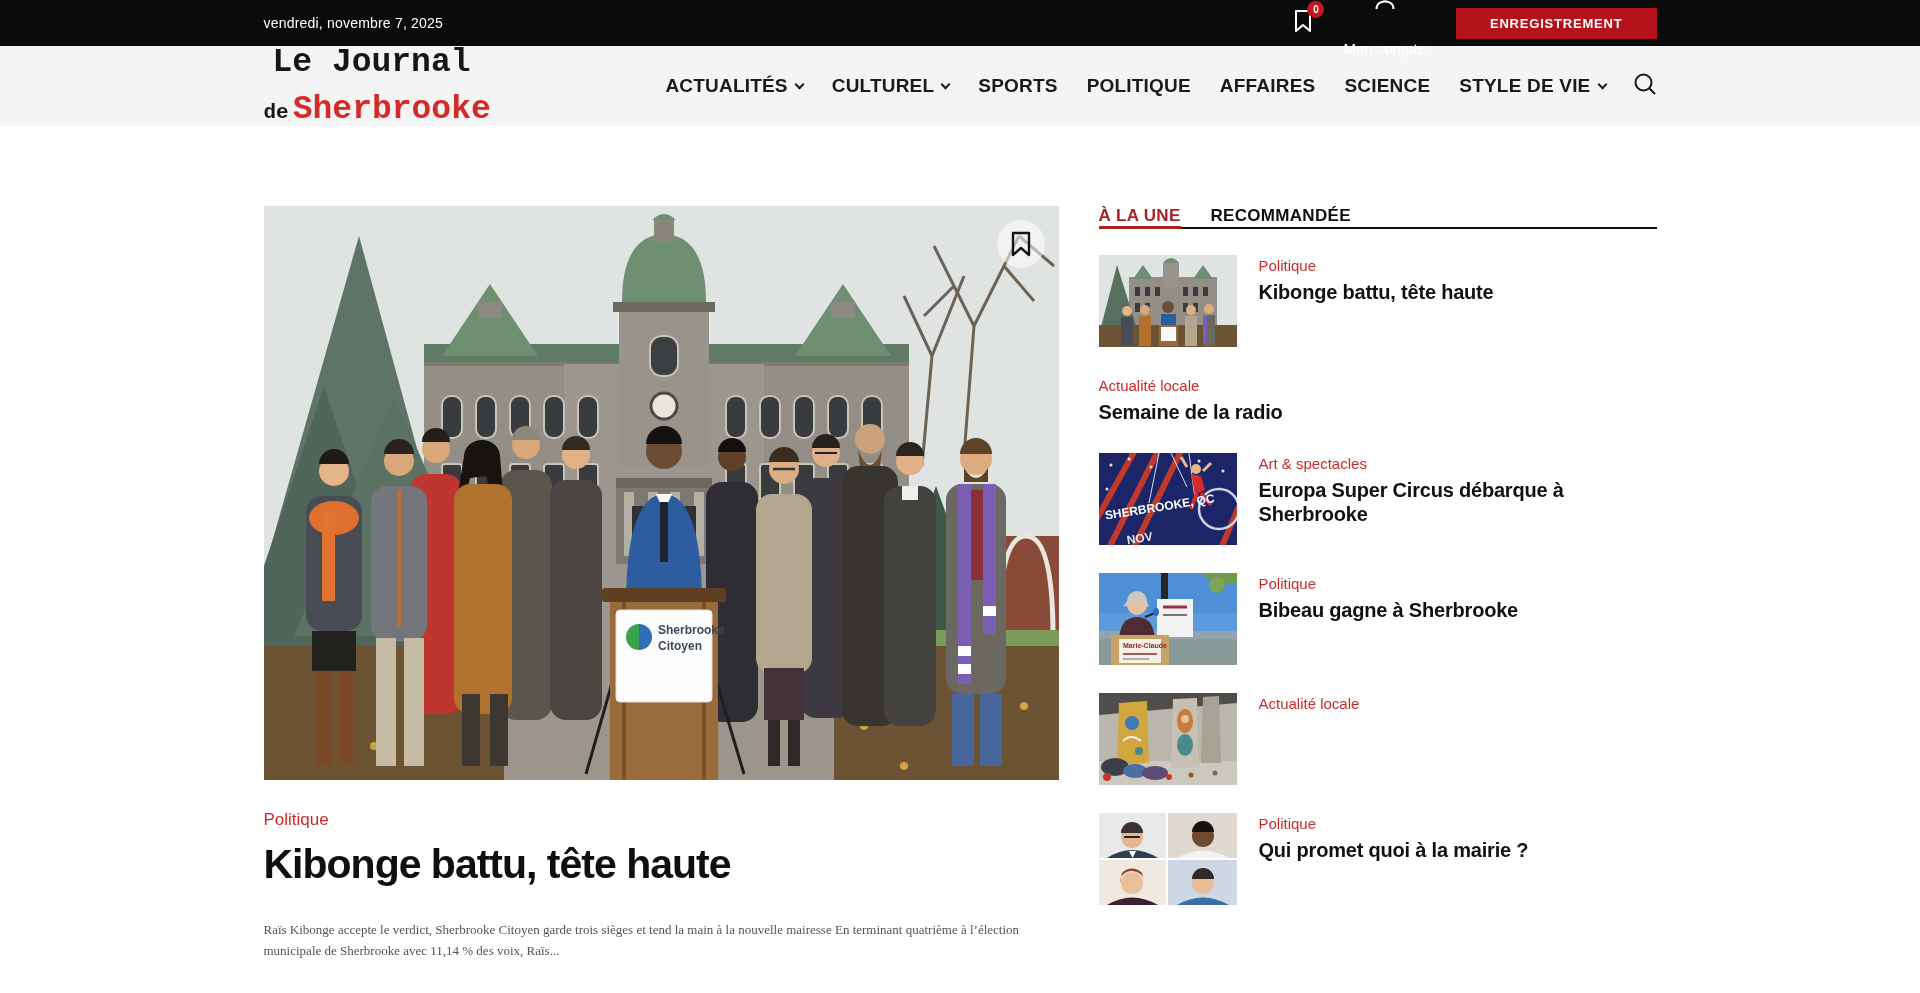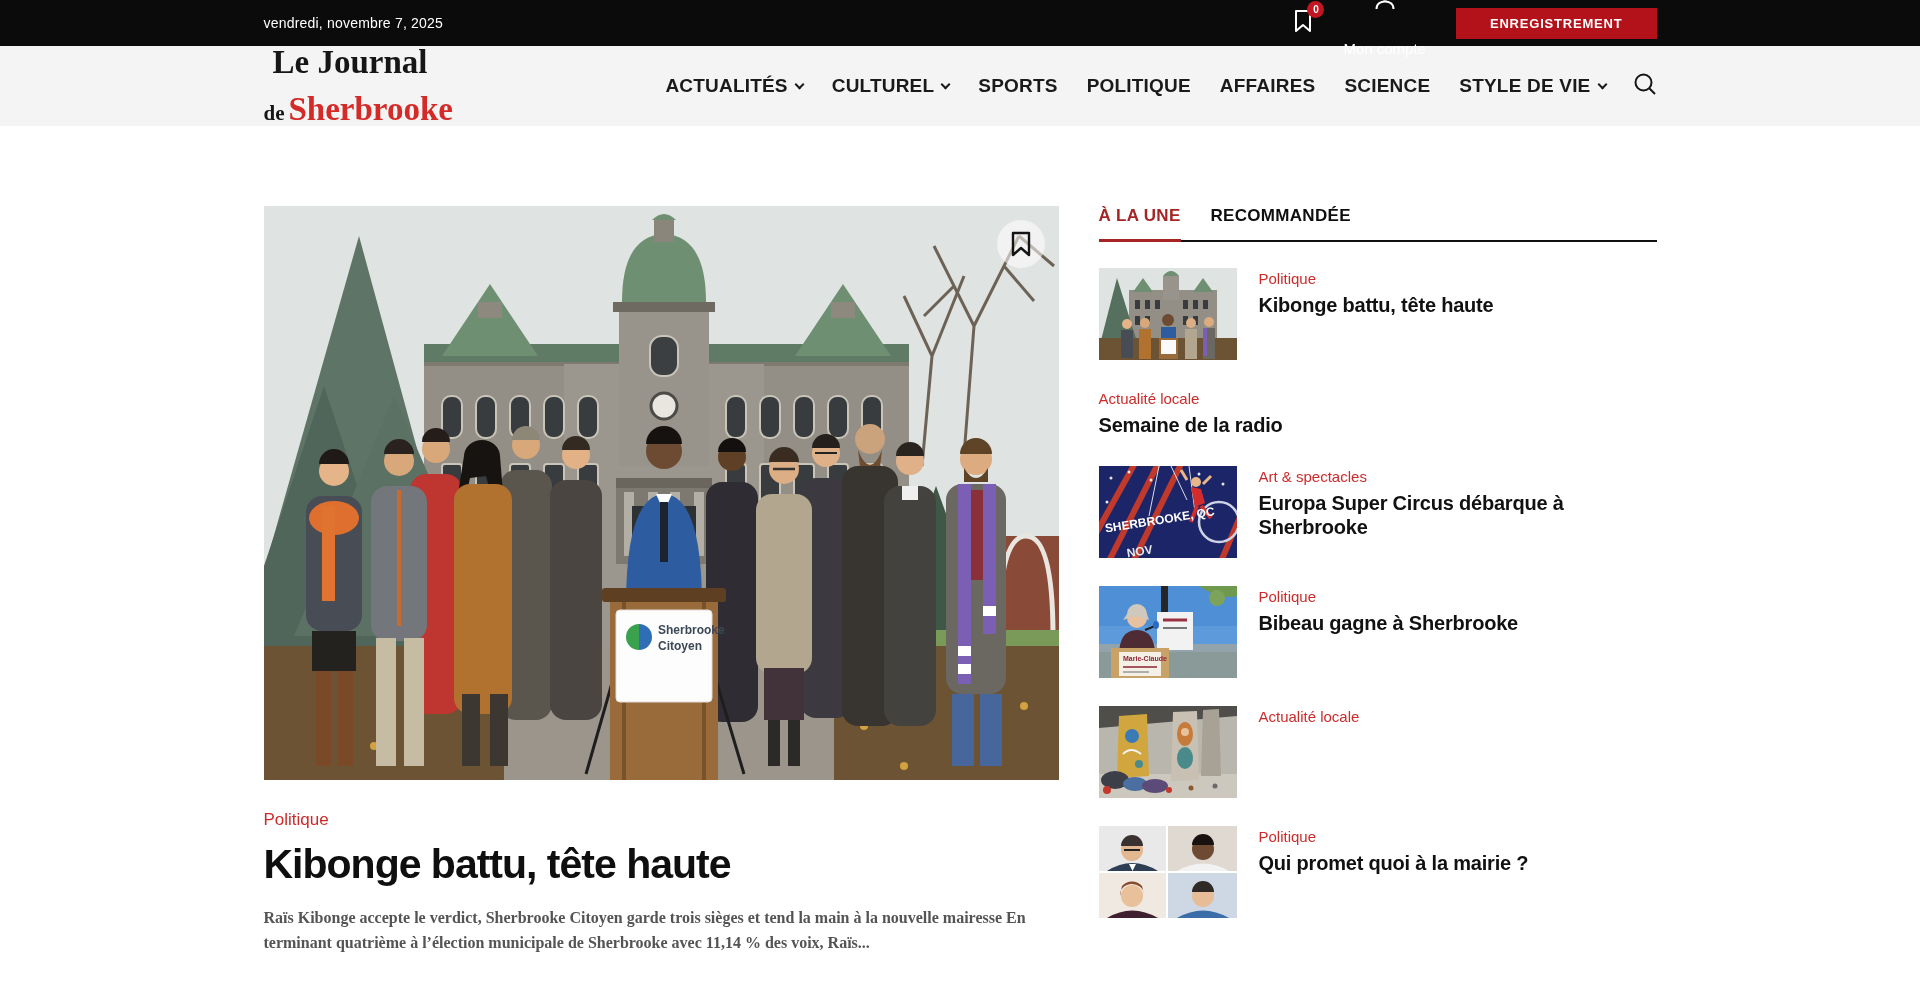--- a/index.html
+++ b/index.html
@@ -16,21 +16,21 @@
   .bm-badge { position:absolute; top:-8px; right:-11px; background:#c41622; color:#fff;
     width:17px; height:17px; border-radius:50%; font-size:10px; font-weight:bold;
     display:flex; align-items:center; justify-content:center; }
   .account { display:flex; align-items:center; gap:26px; color:#fff; font-size:15px; cursor:pointer;flex-direction:column; }
   .register-btn { background:#b3121b; color:#fff; border:none; font-family:inherit;
     font-size:13px; font-weight:bold; letter-spacing:.8px; padding:8px 34px; cursor:pointer; }
 
   
   .header { background:#f4f4f4; height:80px; }
   .header .container { height:100%; display:flex; align-items:center; }
-  .logo { cursor:pointer; font-family:Liberation Serif, serif; line-height:1; }
+  .logo { cursor:pointer; font-family:Liberation Mono, monospace; line-height:1; }
   .logo-l1 { font-size:33px; font-weight:bold; color:#161616; padding-left:9px; }
   .logo-l2 { margin-top:14px; }
   .logo-de { font-size:21px; font-weight:bold; color:#161616; margin-right:4px; }
   .logo-city { font-size:33px; font-weight:bold; color:#d42a28; }
   .nav { margin-left:auto; display:flex; align-items:center; gap:29px; }
   .nav-item { font-size:19px; font-weight:bold; color:#1a1a1a; letter-spacing:.2px;
     cursor:pointer; display:flex; align-items:center; white-space:nowrap; }
   .chev { width:7px; height:7px; border-right:2px solid #1a1a1a; border-bottom:2px solid #1a1a1a;
     transform:rotate(45deg); display:inline-block; margin-left:8px; margin-top:-4px; }
   .search-btn { margin-left:27px; cursor:pointer; display:flex; }
@@ -39,27 +39,27 @@
   .page-content { margin-top:80px; }
   .page-content .container { display:flex; }
   .main-col { width:795px; }
   .hero { position:relative; width:795px; height:574px; cursor:pointer; }
   .hero svg { display:block; }
   .hero-bm { position:absolute; top:14px; right:14px; width:48px; height:48px; border-radius:50%;
     background:rgba(255,255,255,.55); display:flex; align-items:center; justify-content:center; cursor:pointer; }
   .feat-cat { margin-top:30px; font-size:17px; color:#cc2b2b; cursor:pointer; }
   .feat-title { margin-top:11px; font-size:41px; font-weight:800; letter-spacing:-1px;
     color:#0f0f0f; cursor:pointer; }
-  .feat-excerpt { margin-top:17px; font-family:"Liberation Serif", serif; font-size:16px;
-    line-height:1.58; color:#545454; max-width:775px;font-weight:bold; }
+  .feat-excerpt { margin-top:32px; font-family:"Liberation Serif", serif; font-size:13px;
+    line-height:1.58; color:#545454; max-width:775px; }
 
   
   .sidebar { width:558px; margin-left:40px; }
   .tabs { display:flex; gap:30px; border-bottom:2px solid #101010; }
-  .tab { font-size:17px; font-weight:bold; letter-spacing:.3px; padding-bottom:13px;
+  .tab { font-size:17px; font-weight:bold; letter-spacing:.3px; 
     cursor:pointer; color:#0f0f0f; }
   .tab.active { color:#a62424; border-bottom:3px solid #a62424; margin-bottom:-2px; }
   .s-list { margin-top:26px; }
   .s-article { display:flex; margin-bottom:28px; }
   .s-thumb { width:138px; height:92px; flex:none; margin-right:22px; cursor:pointer; overflow:hidden; }
   .s-thumb svg { display:block; }
   .s-text { padding-top:2px; }
   .s-cat { font-size:15px; color:#cc2b2b; cursor:pointer; }
   .s-title { margin-top:6px; font-size:20px; font-weight:800; line-height:1.23; color:#111;
     cursor:pointer; letter-spacing:-.2px; }

